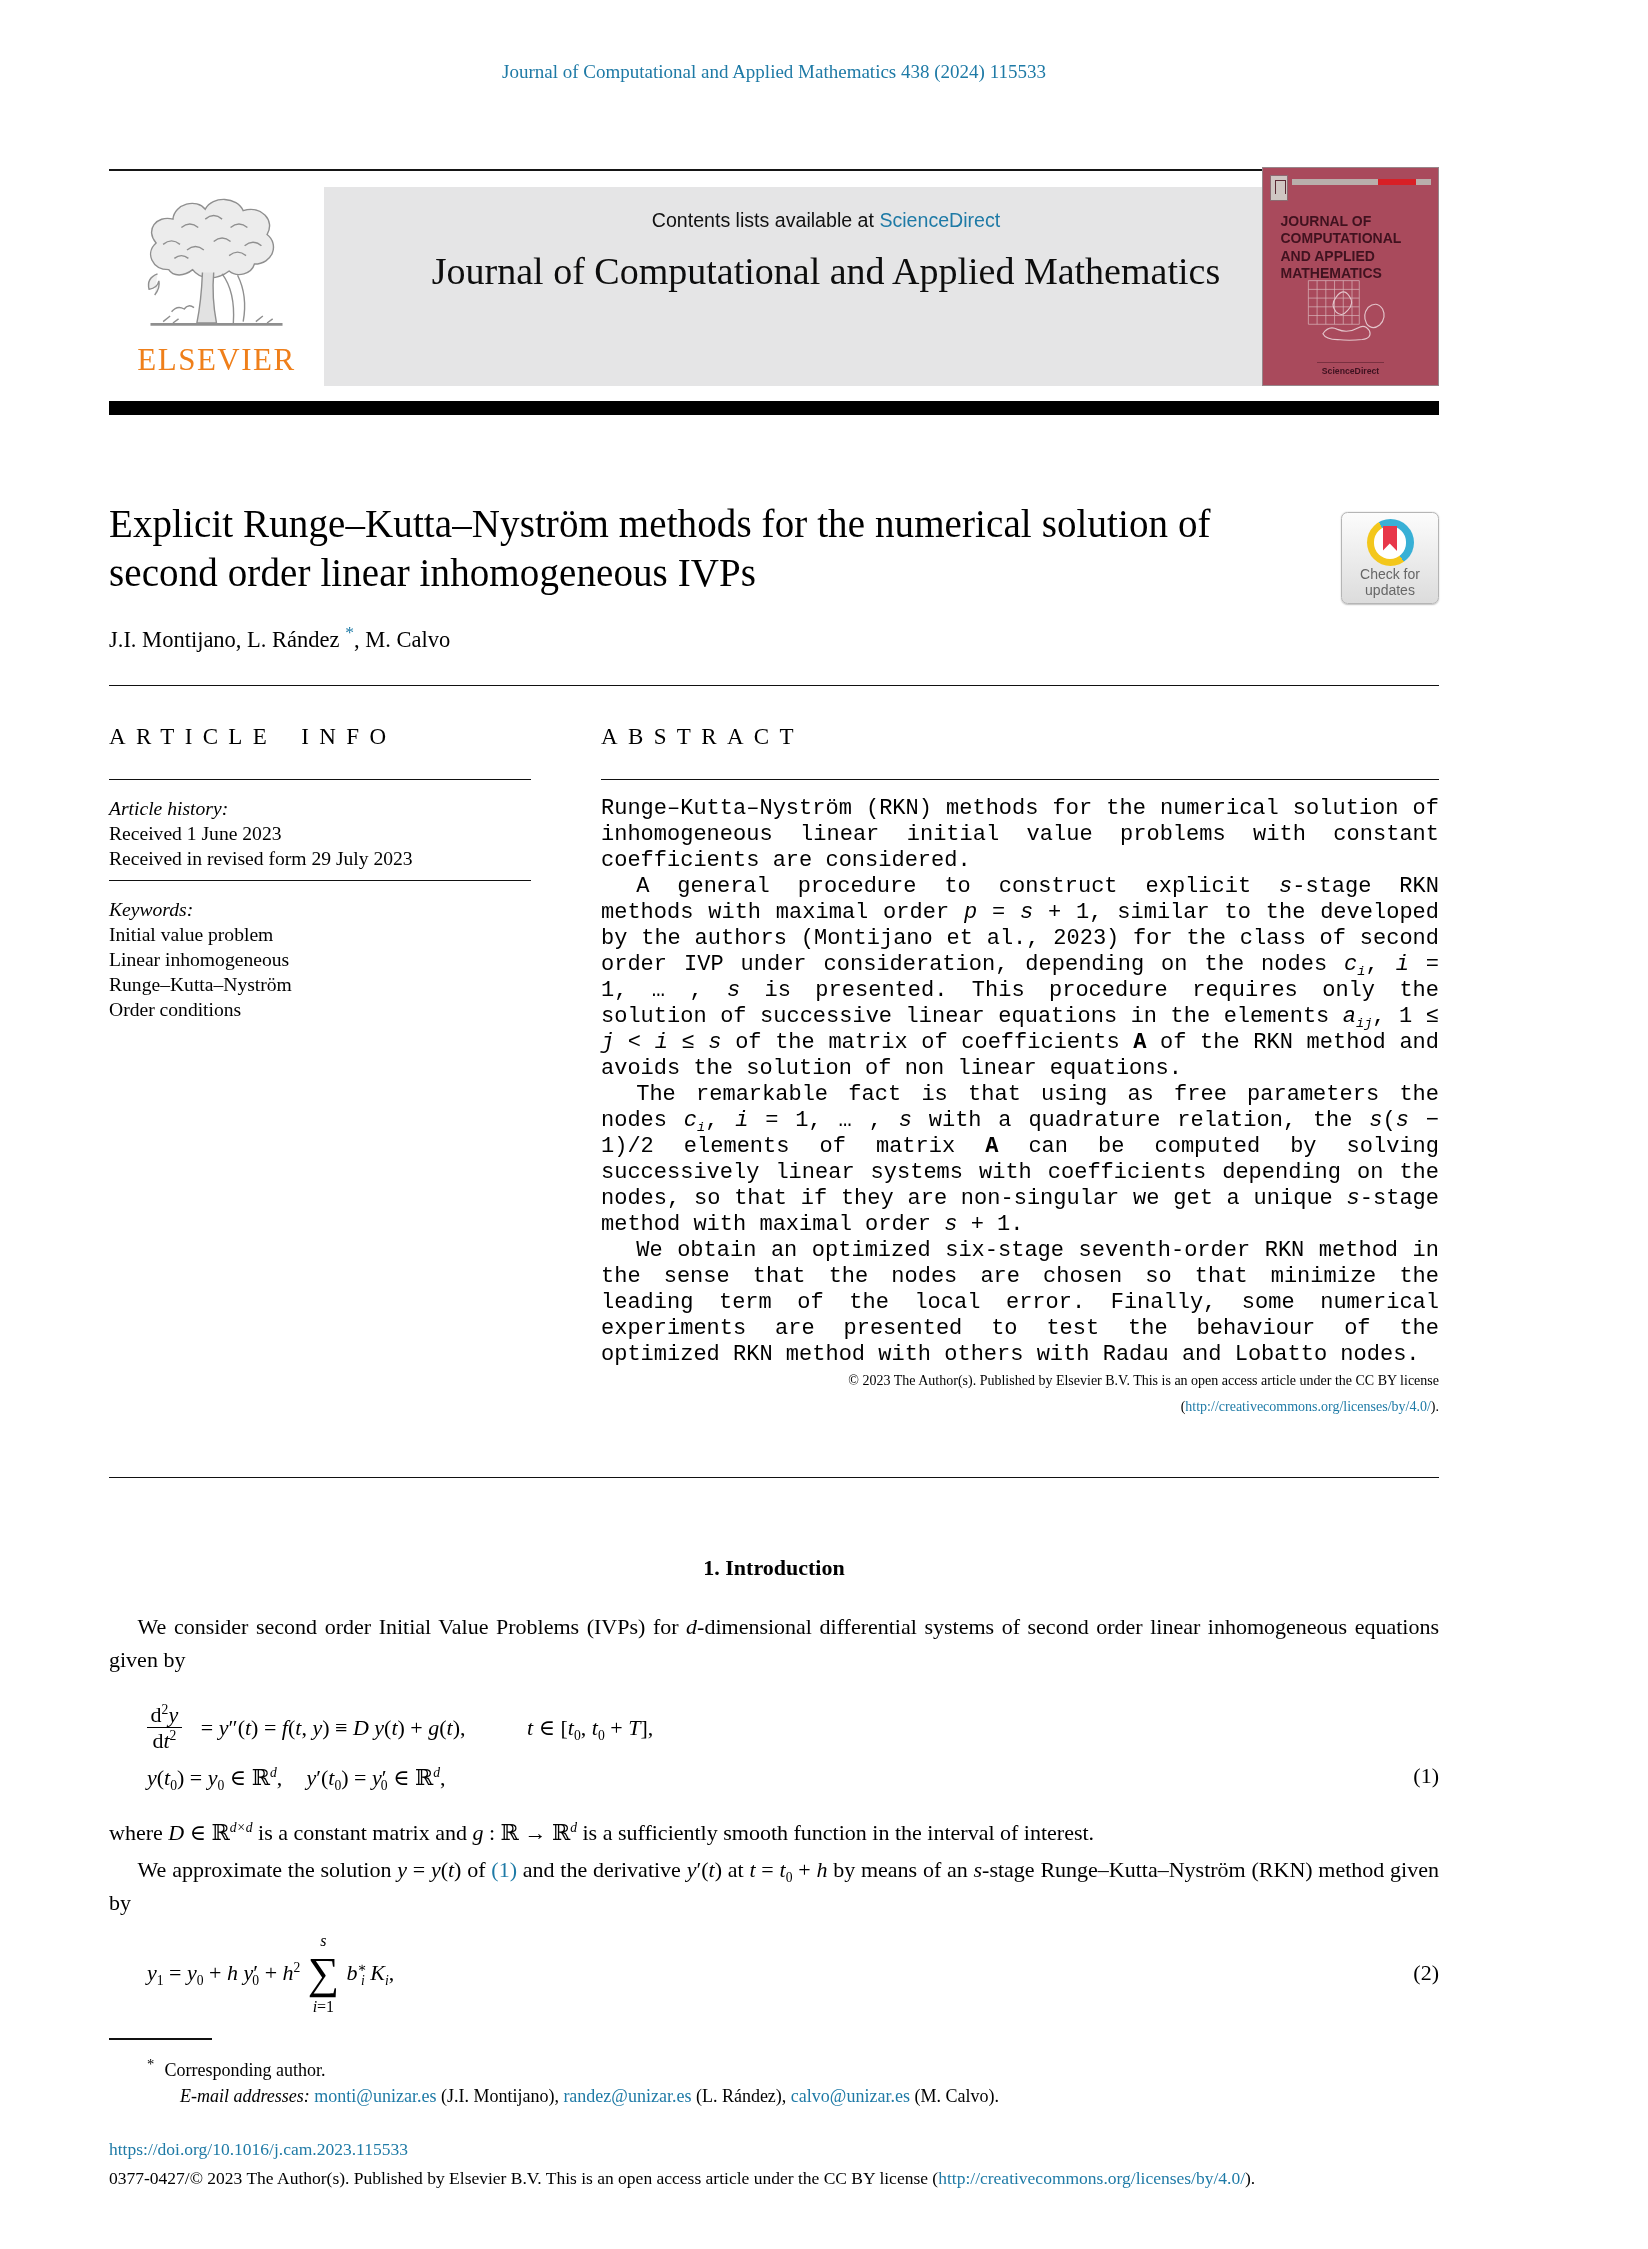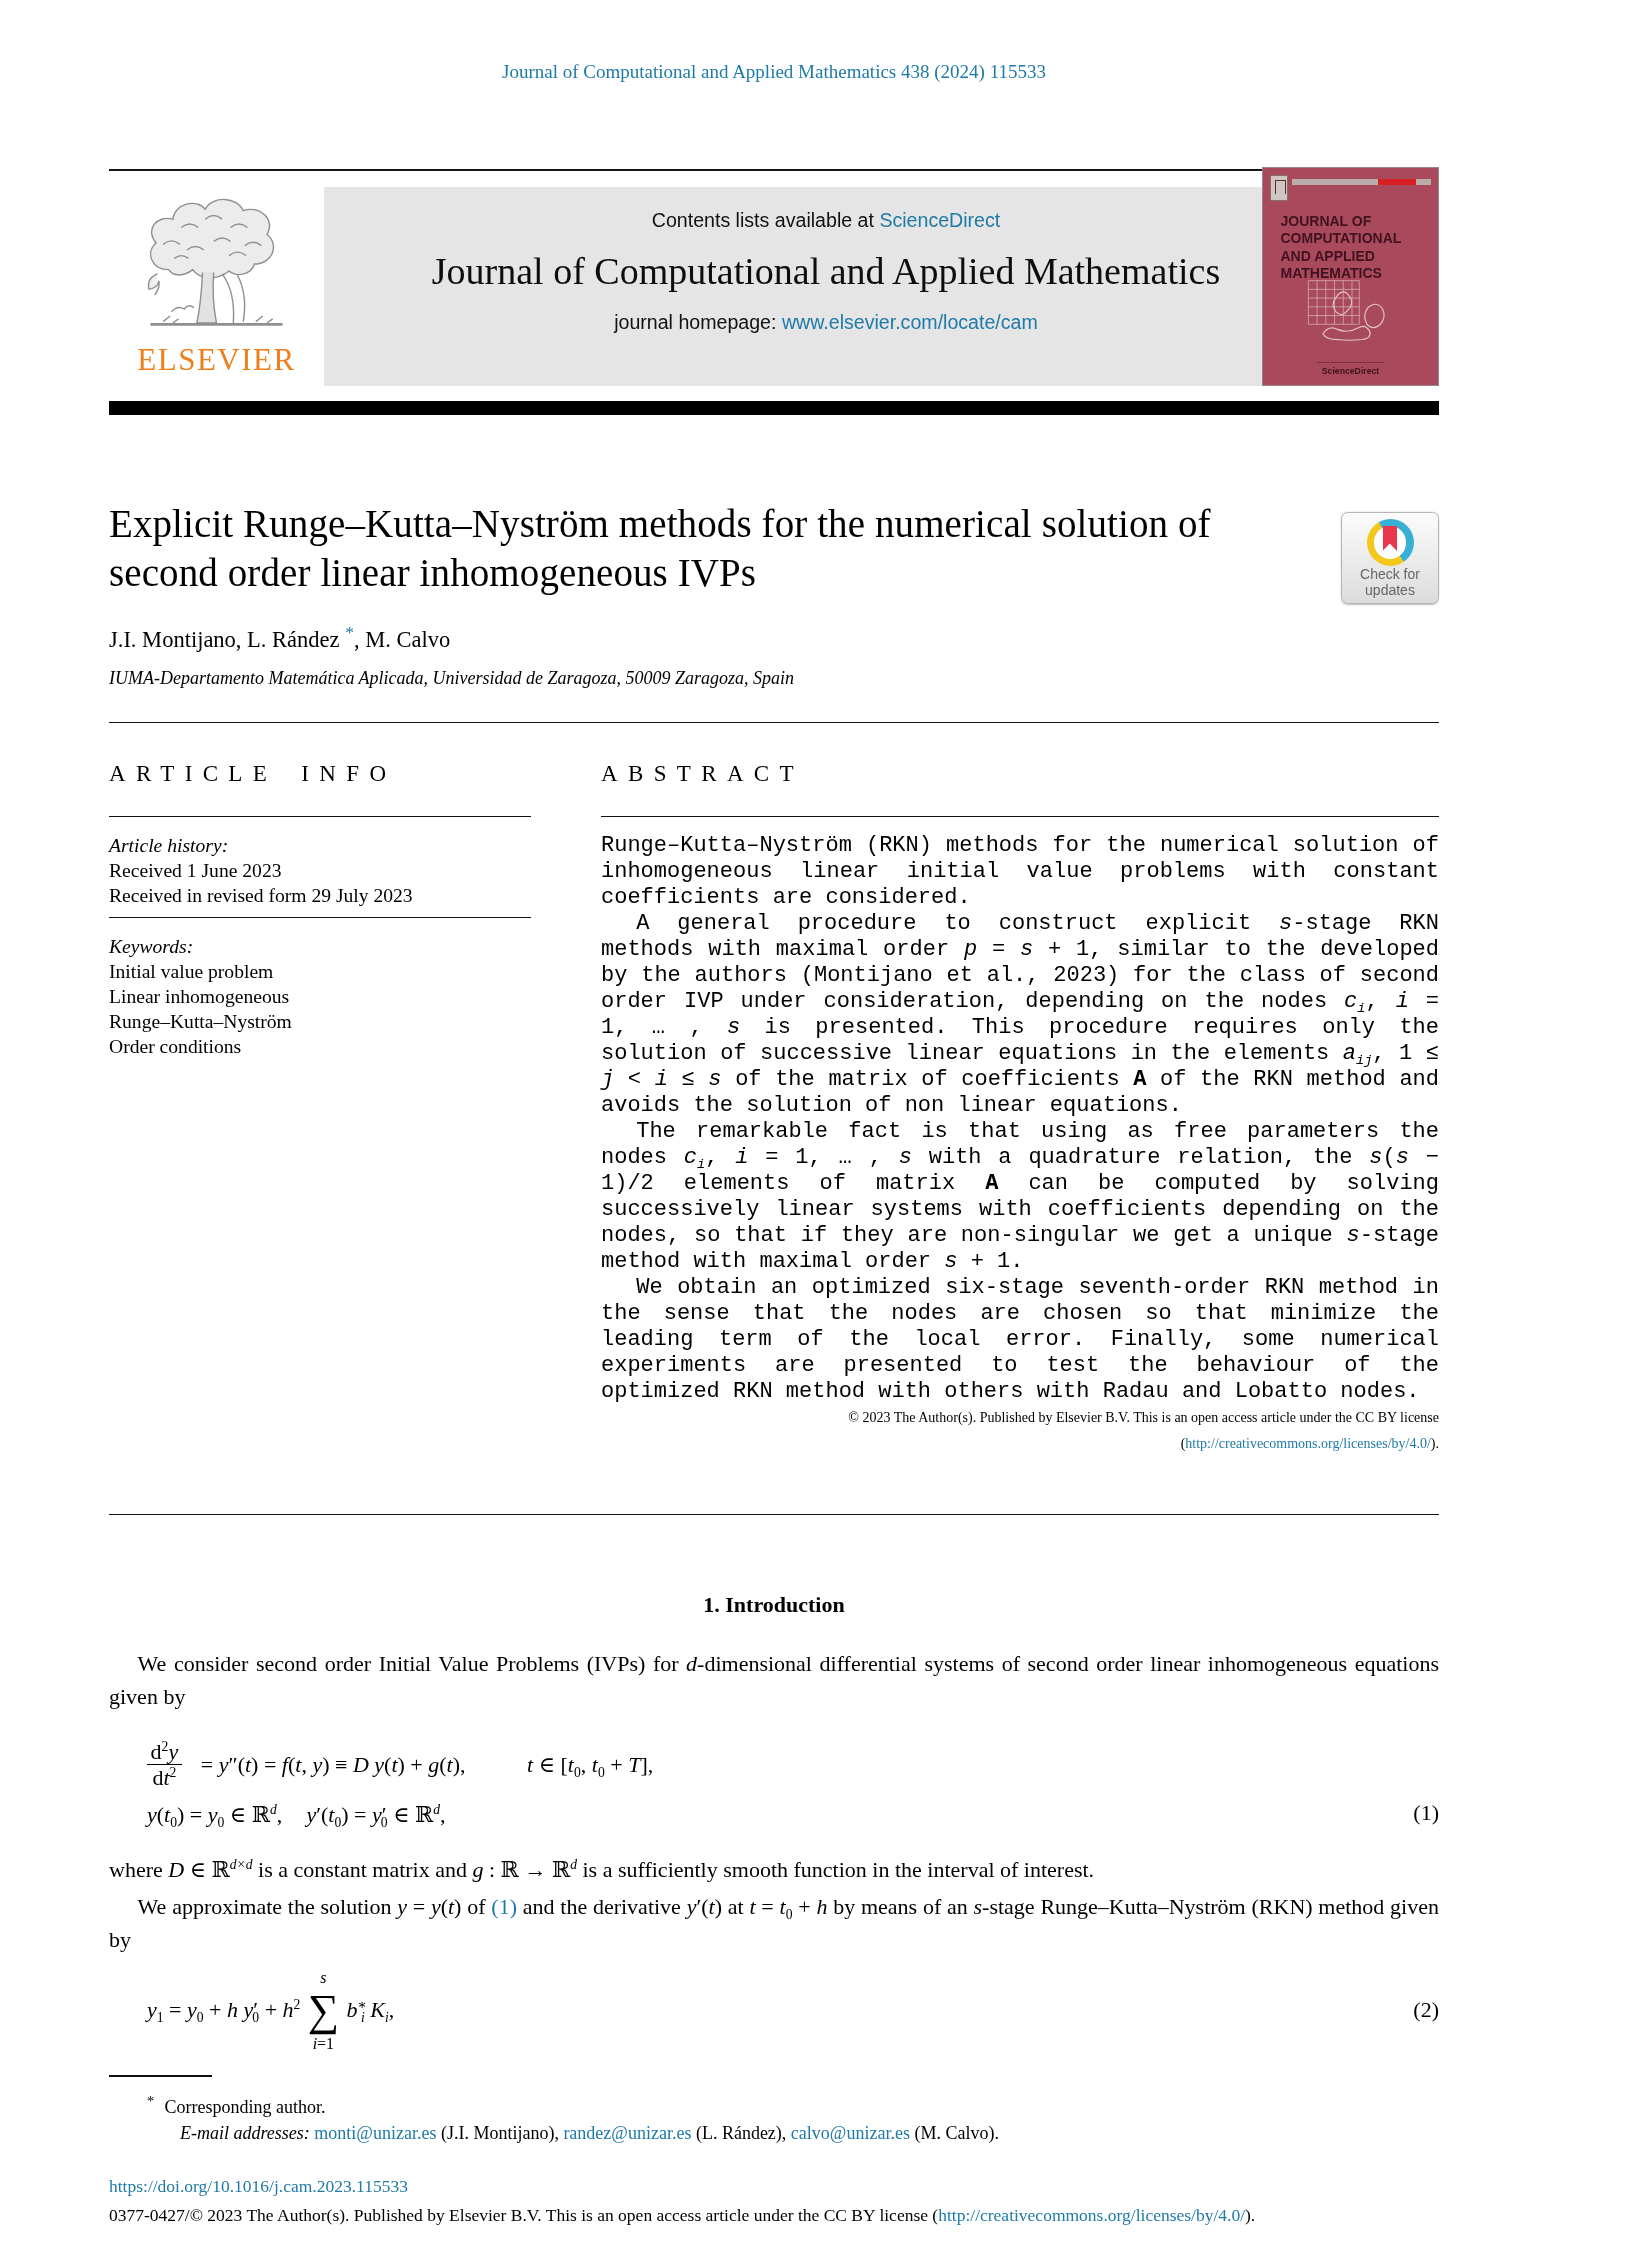--- a/index.html
+++ b/index.html
@@ -131,21 +131,20 @@
               <path d="M26,190 L214,190" stroke-width="4"></path>
               <path d="M44,186 l10,-8 M58,188 l8,-6 M176,186 l10,-8 M192,188 l8,-6"></path>
               <path d="M56,172 q8,-10 18,-4 q6,-8 14,-2"></path>
             </g>
           </svg>
           <div class="els-word">ELSEVIER</div>
         </div>
         <div class="gray-box">
           <div class="contents-line"><span>Contents lists available at </span><span class="lnk">ScienceDirect</span></div>
           <div class="mast-title">Journal of Computational and Applied Mathematics</div>
-          <div class="homepage-line"><span>journal homepage: </span><span class="lnk">www.elsevier.com/locate/cam</span></div>
         </div>
       </div>
       <div class="cover">
         <div class="cover-topstrip">
             <span class="cover-red"></span>
           </div>
         <div class="cover-els"></div>
         <div class="cover-title">JOURNAL OF COMPUTATIONAL AND APPLIED MATHEMATICS</div>
         <svg class="cover-grid" width="102" height="80" viewBox="0 0 140 110">
           <g stroke="#d9b3ba" stroke-width="1" fill="none">
@@ -168,21 +167,20 @@
       <div class="cfu">
         <div class="cfu-ring">
           <div class="cfu-mark"></div>
         </div>
         <div class="cfu-t">Check for</div>
         <div class="cfu-t">updates</div>
       </div>
     </div>
 
     <div class="authors"><span>J.I. Montijano, L. Rández</span> <span class="star">*</span><span>, M. Calvo</span></div>
-    <div class="affil">IUMA-Departamento Matemática Aplicada, Universidad de Zaragoza, 50009 Zaragoza, Spain</div>
 
     <hr class="rule-full">
 
     <div class="cols">
       <div class="col-info">
         <div class="col-head">ARTICLE INFO</div>
         <hr class="col-rule">
         <div class="ital-label">Article history:</div>
         <div class="info-line hist">Received 1 June 2023</div>
         <div class="info-line">Received in revised form 29 July 2023</div>

